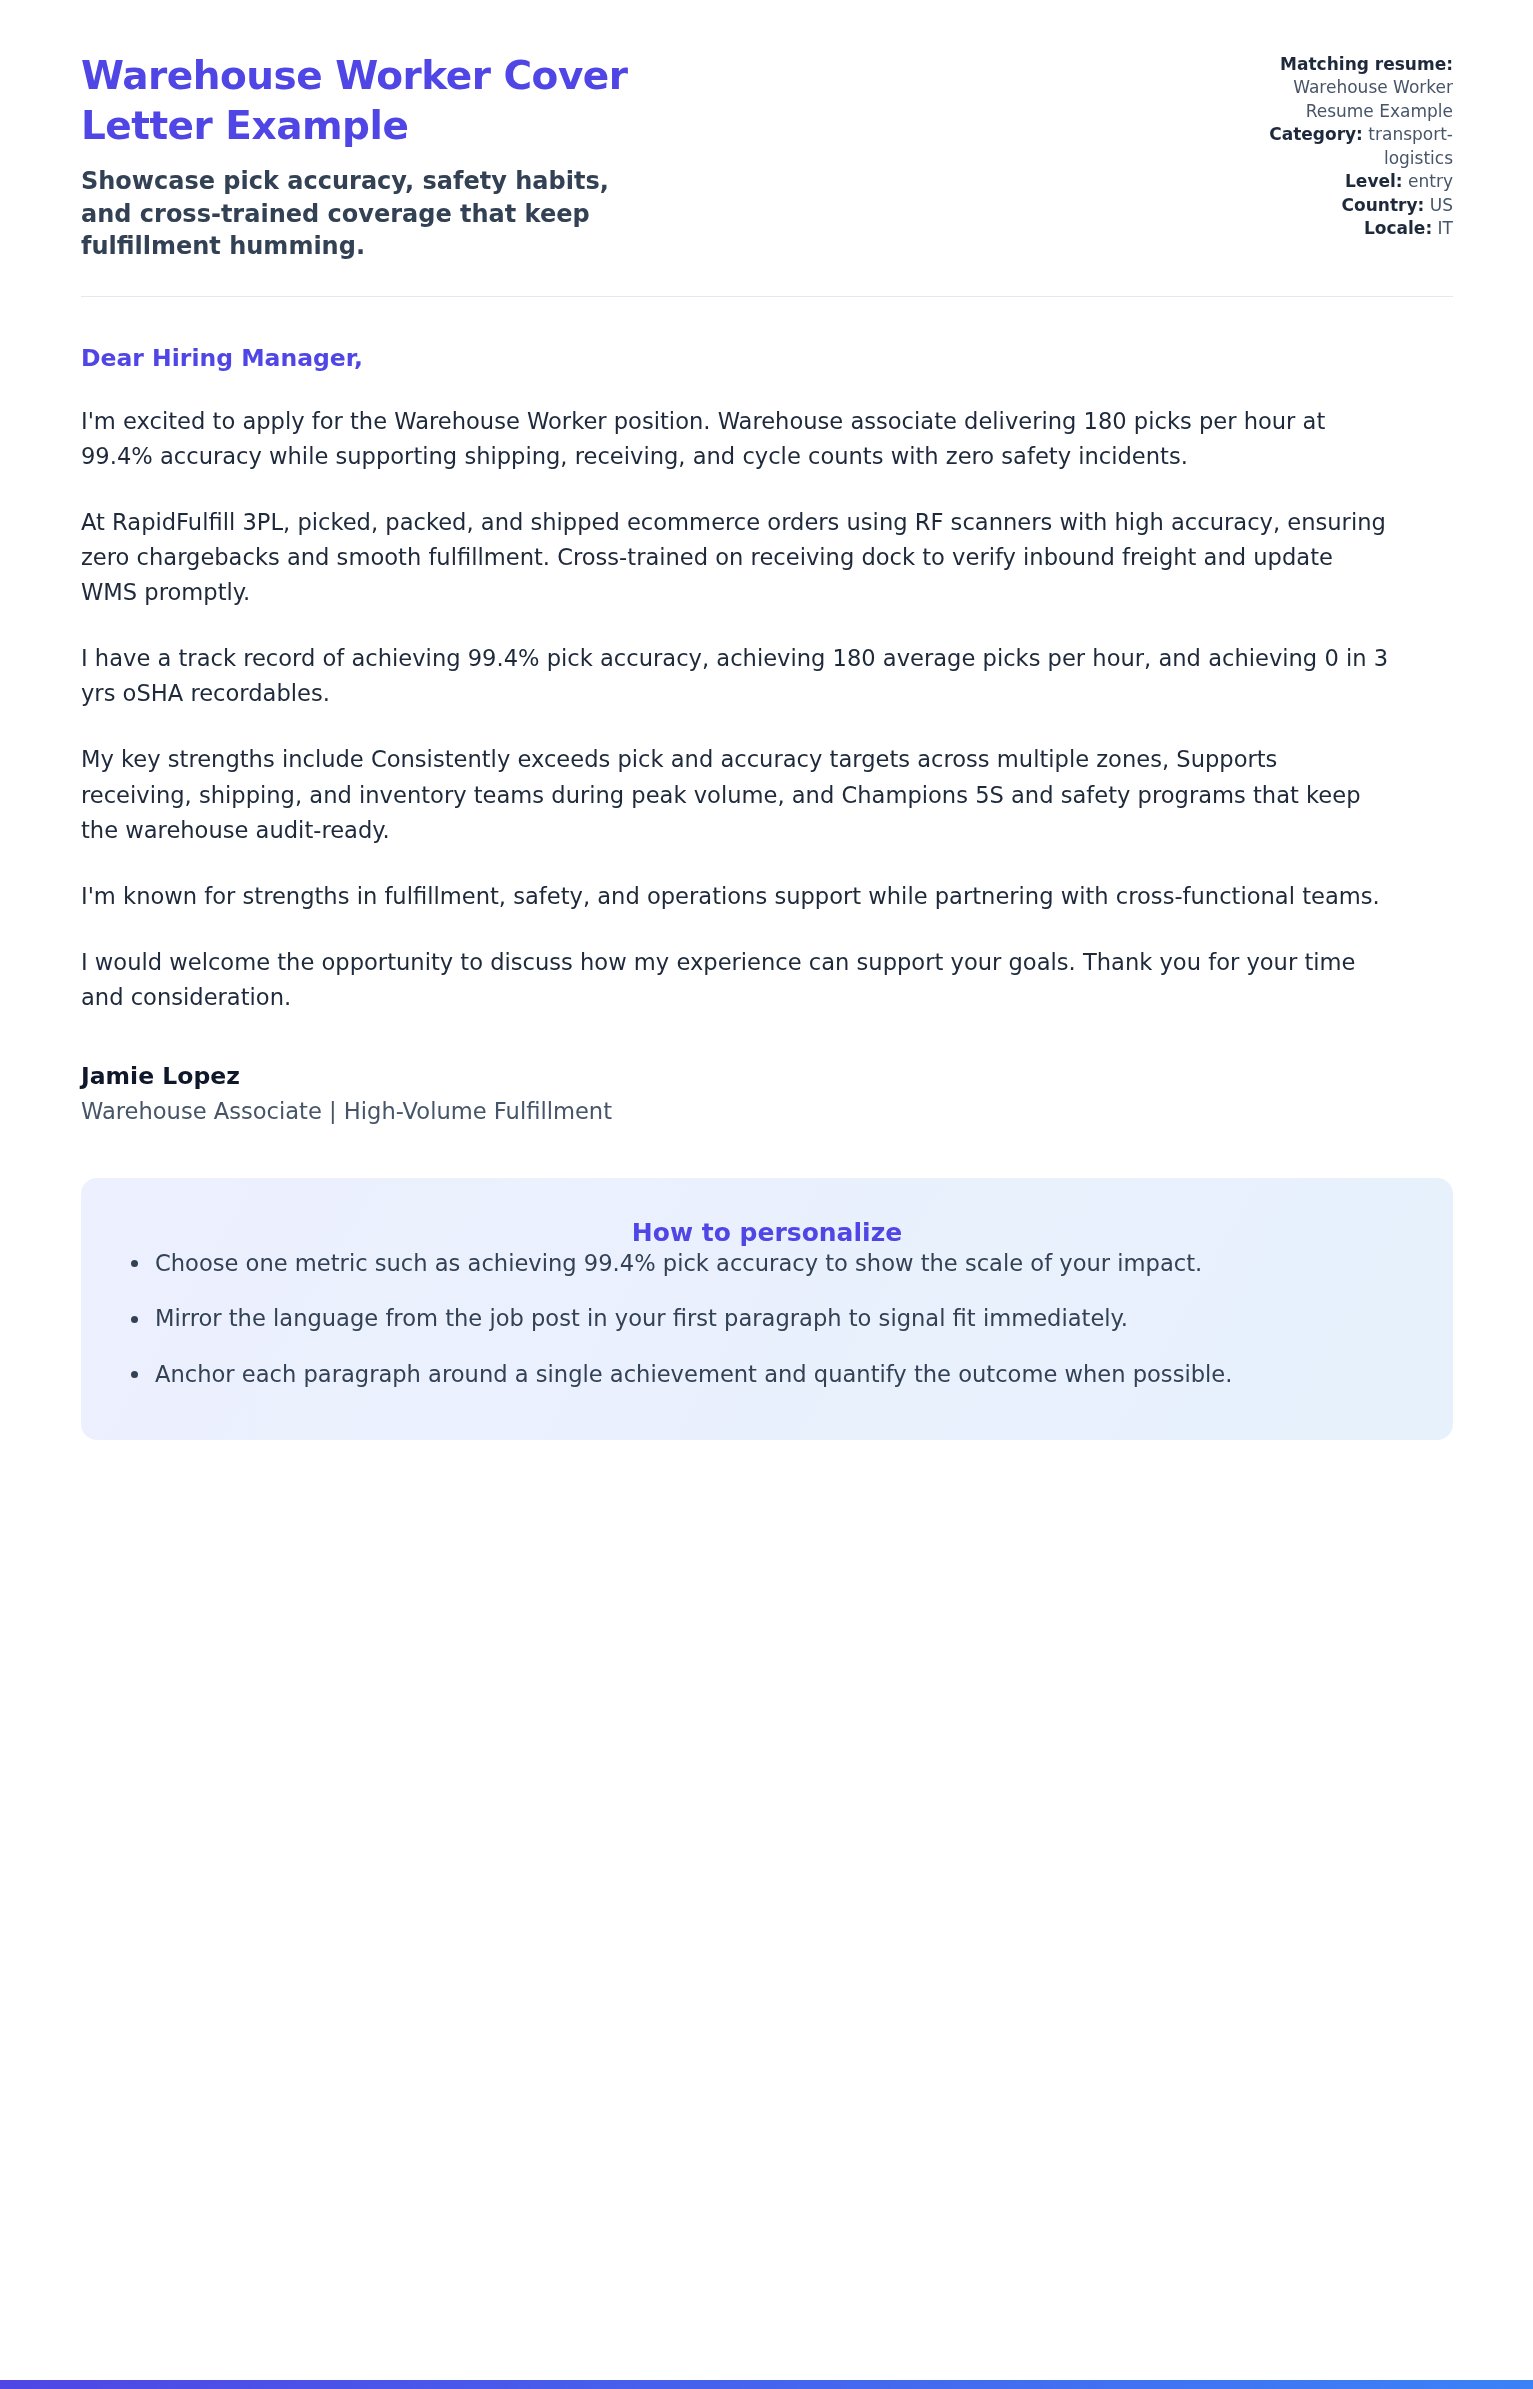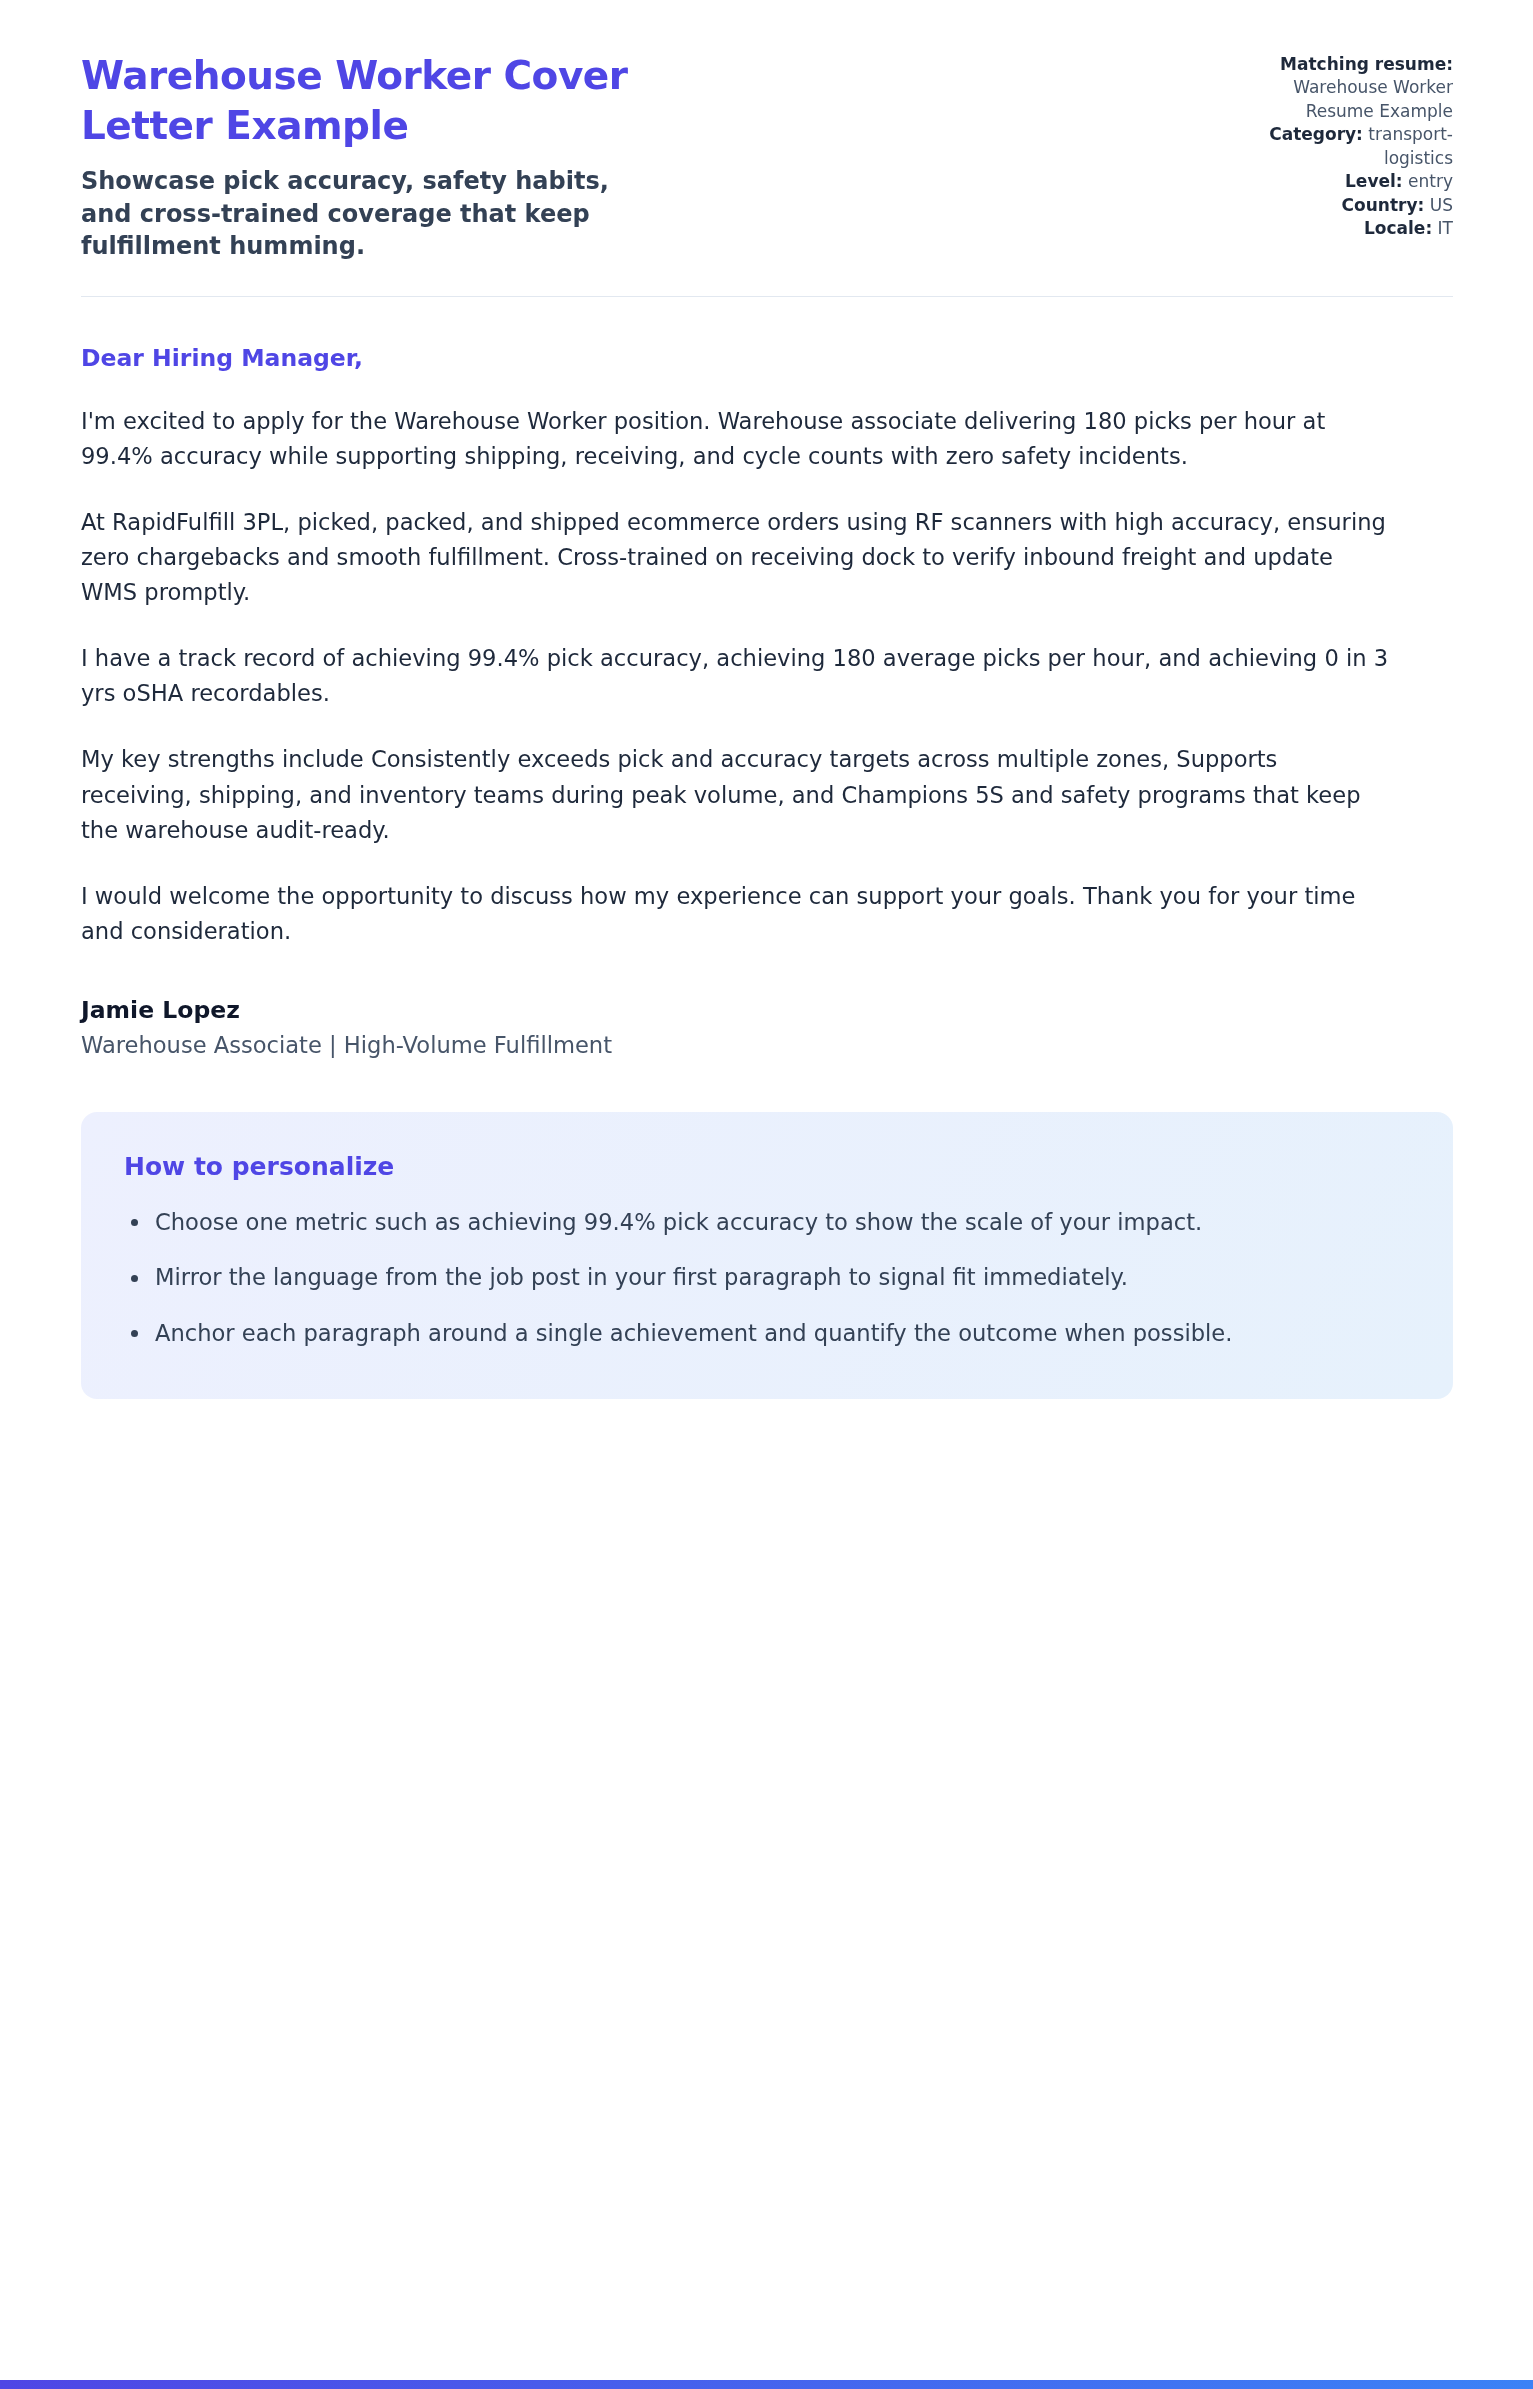--- a/index.html
+++ b/index.html
@@ -86,21 +86,21 @@
   .tips-card {
     margin-top: 54px;
     background: linear-gradient(120deg, #edf0fe 0%, #e6f1fc 100%);
     border-radius: 16px;
     padding: 40px 43px 27px 43px;
   }
   .tips-heading {
     font-size: 25px;
     font-weight: 700;
     color: #4f46e5;
-    margin-bottom: 25px;
+    text-align: center;
   }
   .tips-list { list-style: none; }
   .tip {
     position: relative;
     font-size: 22.6px;
     line-height: 1.5;
     color: #334155;
     padding-left: 31px;
     margin-bottom: 21.7px;
     max-width: 1245px;
@@ -161,20 +161,21 @@
   </header>
 
   <hr class="divider">
 
   <main class="letter">
     <p class="salutation">Dear Hiring Manager,</p>
     <p class="para">I'm excited to apply for the Warehouse Worker position. Warehouse associate delivering 180 picks per hour at 99.4% accuracy while supporting shipping, receiving, and cycle counts with zero safety incidents.</p>
     <p class="para">At RapidFulfill 3PL, picked, packed, and shipped ecommerce orders using RF scanners with high accuracy, ensuring zero chargebacks and smooth fulfillment. Cross-trained on receiving dock to verify inbound freight and update WMS promptly.</p>
     <p class="para">I have a track record of achieving 99.4% pick accuracy, achieving 180 average picks per hour, and achieving 0 in 3 yrs oSHA recordables.</p>
     <p class="para">My key strengths include Consistently exceeds pick and accuracy targets across multiple zones, Supports receiving, shipping, and inventory teams during peak volume, and Champions 5S and safety programs that keep the warehouse audit-ready.</p>
+    <p class="para">I'm known for strengths in fulfillment, safety, and operations support while partnering with cross-functional teams.</p>
     <p class="para">I would welcome the opportunity to discuss how my experience can support your goals. Thank you for your time and consideration.</p>
 
     <div class="signature">
       <p class="sig-name">Jamie Lopez</p>
       <p class="sig-title">Warehouse Associate | High-Volume Fulfillment</p>
     </div>
   </main>
 
 
   <section class="tips-card">

